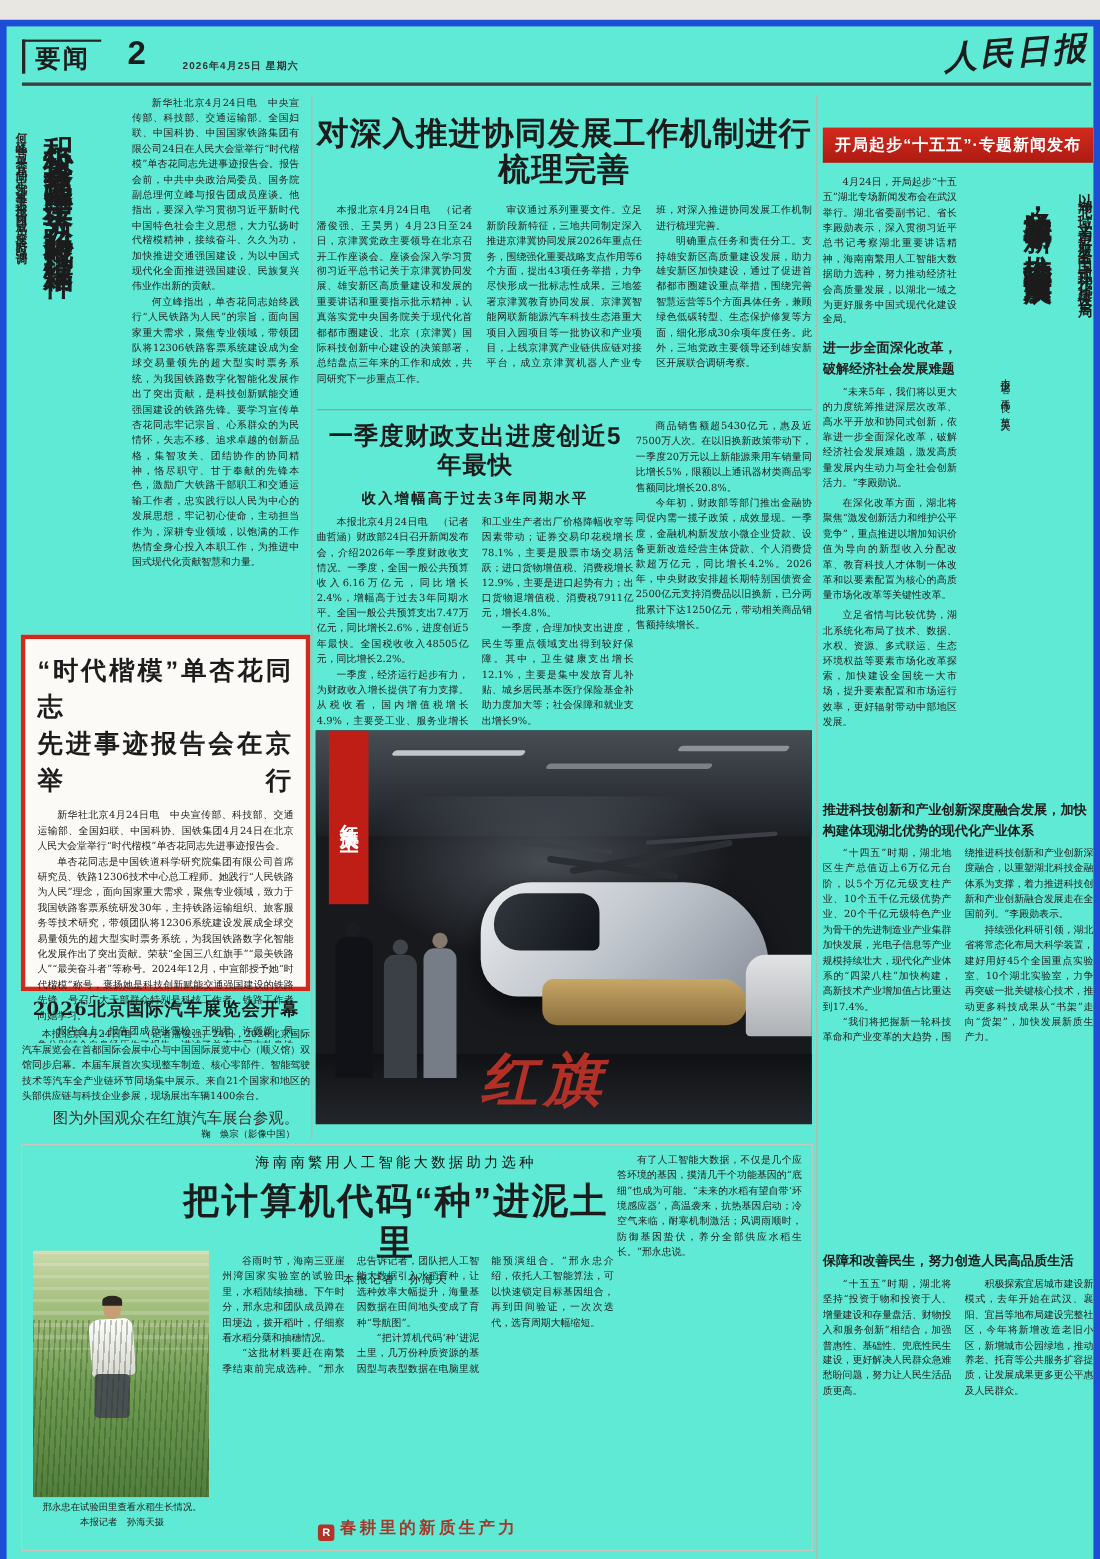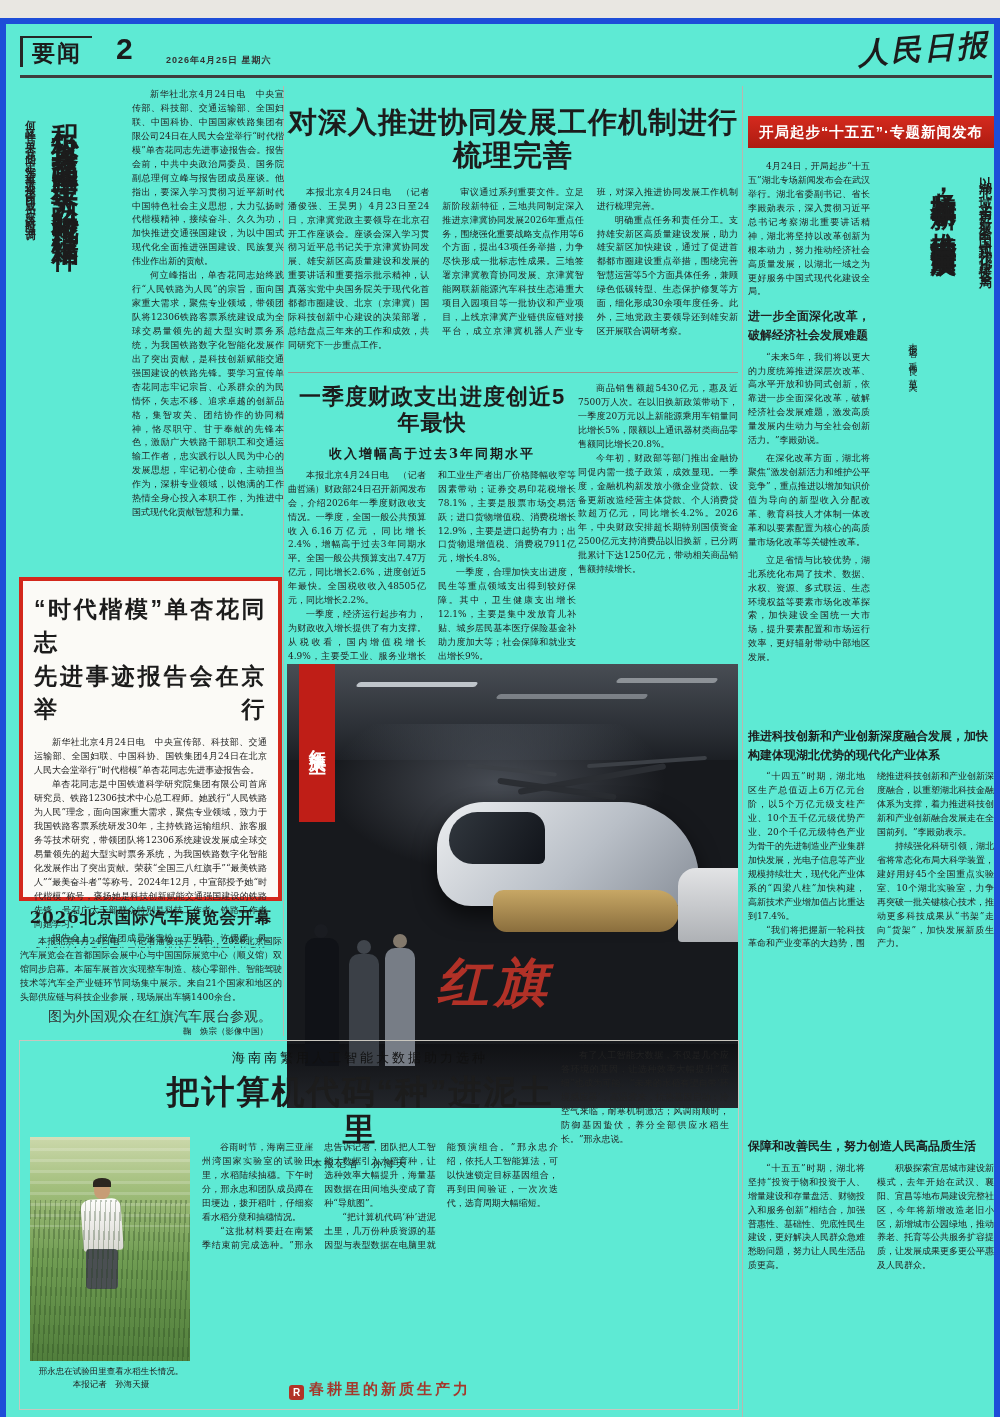--- a/index.html
+++ b/index.html
@@ -23,21 +23,21 @@
 
   
   .vrule { position:absolute; width:1px; background:#b9b6af; }
 
   
   .body-txt { font-size:9px; line-height:1.55; text-align:justify; color:#222; }
   .body-txt p { text-indent:2em; }
   .kai { font-family:"DejaVu Serif", serif; }
 
   
-  .lead { left:16px; top:64px; width:262px; height:486px; }
+  .lead { left:4px; top:64px; width:262px; height:486px; }
   .lead-vh { position:absolute; left:0px; top:12px; height:466px; writing-mode:vertical-rl; }
   .lead-vh .big div { font:bold 27px/1 "Liberation Sans", sans-serif; letter-spacing:6px; padding:4px 5px 0 5px; }
   .lead-vh .big { display:flex; }
   .lead-kicker { font:bold 10.5px "Liberation Sans", sans-serif; letter-spacing:5px; padding:12px 8px 0 2px; color:#222; }
   .lead-body { position:absolute; right:0; top:0; width:152px; height:486px; overflow:hidden; }
 
   
   .jjj { left:282px; top:82px; width:450px; }
   .jjj h1 { font:bold 29px/1.15 "Liberation Sans", sans-serif; text-align:center; letter-spacing:1px; }
   .cols3 { column-count:3; column-gap:13px; margin-top:13px; height:202px; overflow:hidden; }
@@ -58,21 +58,21 @@
   .redbox-body { margin-top:10px; height:212px; overflow:hidden; }
 
   
   .autoshow { left:14px; top:884px; width:262px; height:128px; }
   .autoshow h3 { font:bold 16.5px/1.2 "DejaVu Serif", serif; text-align:center; letter-spacing:1px; }
   .autoshow .body-txt { margin-top:7px; }
   .auto-cap { text-indent:2em; font-size:14px; color:#333; margin-top:4px; }
   .auto-credit { text-align:right; font-size:8.5px; padding-right:14px; }
 
   
-  .photo-main { left:281px; top:640px; width:451px; height:444px; background:#17191d; overflow:hidden; }
+  .photo-main { left:281px; top:640px; width:451px; height:358px; background:#17191d; overflow:hidden; }
   .pm-ceiling { position:absolute; left:0; top:0; width:100%; height:96px;
                 background:linear-gradient(#484d54,#2a2e34 70%,#1c1f24); }
   .pm-light { position:absolute; background:rgba(235,240,245,.75); height:5px; border-radius:3px; }
   .pm-glow { position:absolute; left:40px; top:60px; width:340px; height:150px;
              background:radial-gradient(ellipse at 50% 40%, rgba(160,170,185,.35), transparent 70%); }
   .pm-floor { position:absolute; left:0; bottom:0; width:100%; height:64px;
               background:linear-gradient(#101114,#23262b); }
   .pm-body { position:absolute; left:150px; top:138px; width:262px; height:104px;
              background:linear-gradient(135deg,#eceef0,#b9bfc7 55%,#878e98);
              border-radius:60px 100px 34px 44px; box-shadow:0 10px 22px rgba(0,0,0,.6); }
@@ -243,21 +243,21 @@
     <div class="pm-brand">红旗</div>
   </div>
 
   <div class="abs bbox">
     <div class="b-head">
       <div class="b-kicker">海南南繁用人工智能大数据助力选种</div>
       <div class="b-title">把计算机代码“种”进泥土里</div>
       <div class="b-byline">本报记者　孙海天</div>
     </div>
     <div class="b-right body-txt">
-      <p>有了人工智能大数据，不仅是几个应答环境的基因，让选种效率大幅提升“底细”也成为可能。“未来的水稻有望自带‘环境感应器’，高温袭来，抗热基因启动；冷空气来临，耐寒机制激活；风调雨顺时，防御基因蛰伏，养分全部供应水稻生长。”邢永忠说。</p>
+      <p>有了人工智能大数据，不仅是几个应答环境的基因，摸清几千个功能基因的“底细”也成为可能。“未来的水稻有望自带‘环境感应器’，高温袭来，抗热基因启动；冷空气来临，耐寒机制激活；风调雨顺时，防御基因蛰伏，养分全部供应水稻生长。”邢永忠说。</p>
     </div>
     <div class="b-photo">
       <div class="rice-rows"></div>
       <div class="farmer-shirt"></div>
       <div class="farmer-head"></div>
       <div class="farmer-hair"></div>
       <div class="farmer-pants"></div>
       <div class="rice-stalks"></div>
     </div>
     <div class="b-photo-cap kai">
@@ -271,21 +271,21 @@
     </div>
     <div class="b-tag">
       <span class="b-tag-icon">R</span><span class="b-tag-txt">春耕里的新质生产力</span>
     </div>
   </div>
 
   <div class="abs rsec">
     <div class="r-banner">开局起步“十五五”·专题新闻发布</div>
     <div class="r-top">
       <div class="r-top-text body-txt">
-        <p>4月24日，开局起步“十五五”湖北专场新闻发布会在武汉举行。湖北省委副书记、省长李殿勋表示，深入贯彻习近平总书记考察湖北重要讲话精神，湖北将坚持以改革创新为根本动力，努力推动经济社会高质量发展，以湖北一域之为更好服务中国式现代化建设全局。</p>
+        <p>4月24日，开局起步“十五五”湖北专场新闻发布会在武汉举行。湖北省委副书记、省长李殿勋表示，深入贯彻习近平总书记考察湖北重要讲话精神，海南南繁用人工智能大数据助力选种，努力推动经济社会高质量发展，以湖北一域之为更好服务中国式现代化建设全局。</p>
         <div class="r-sub in-col">进一步全面深化改革，破解经济社会发展难题</div>
         <p>“未来5年，我们将以更大的力度统筹推进深层次改革、高水平开放和协同式创新，依靠进一步全面深化改革，破解经济社会发展难题，激发高质量发展内生动力与全社会创新活力。”李殿勋说。</p>
         <p>在深化改革方面，湖北将聚焦“激发创新活力和维护公平竞争”，重点推进以增加知识价值为导向的新型收入分配改革、教育科技人才体制一体改革和以要素配置为核心的高质量市场化改革等关键性改革。</p>
         <p>立足省情与比较优势，湖北系统化布局了技术、数据、水权、资源、多式联运、生态环境权益等要素市场化改革探索，加快建设全国统一大市场，提升要素配置和市场运行效率，更好辐射带动中部地区发展。</p>
       </div>
       <div class="r-vh">
         <div class="vk">以湖北一域之为更好服务中国式现代化建设全局</div>
         <div class="vt">坚持改革创新，推动经济社会高质量发展</div>
         <div class="vb">本报记者　禹伟良　范昊天</div>
       </div>

